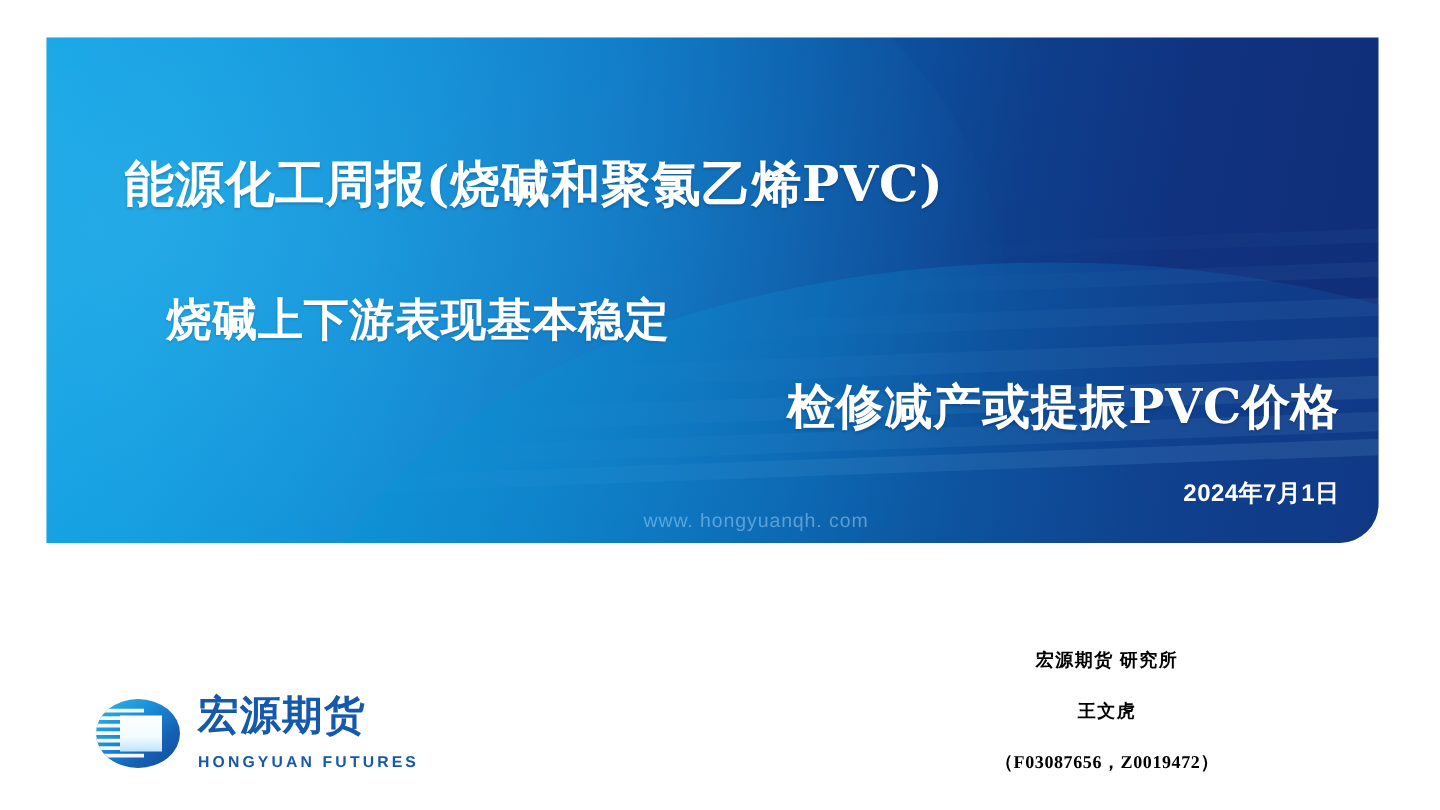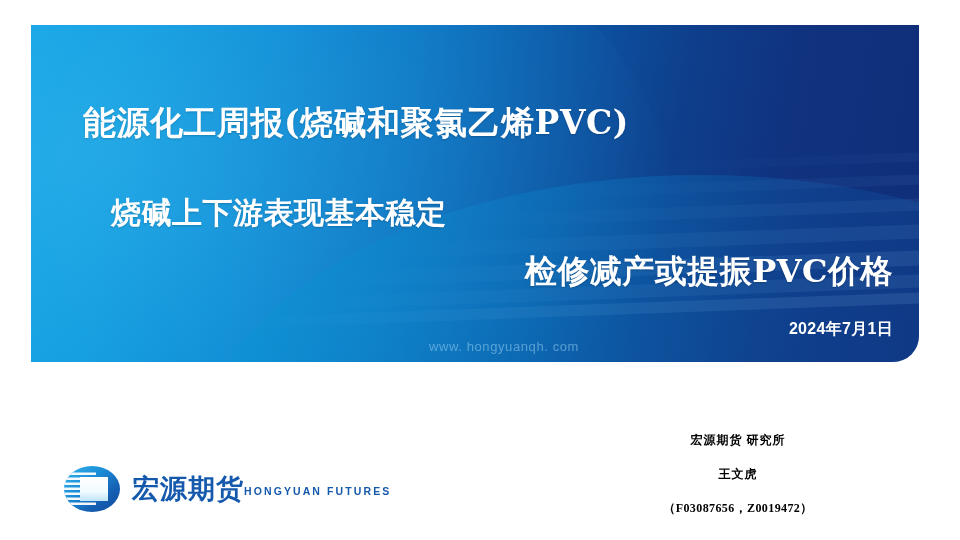--- a/index.html
+++ b/index.html
@@ -170,20 +170,21 @@
     align-items: center;
   }
   .logo-mark {
     width: 60px;
     height: 50px;
     flex: none;
     margin-right: 10px;
   }
   .logo-text {
     display: flex;
+    flex-direction: column;
     justify-content: flex-start;
   }
   .logo-cn {
     font-family: "DejaVu Sans", "Liberation Sans", sans-serif;
     font-size: 27px;
     font-weight: bold;
     color: #1559ad;
     letter-spacing: 1px;
     line-height: 1.05;
   }

